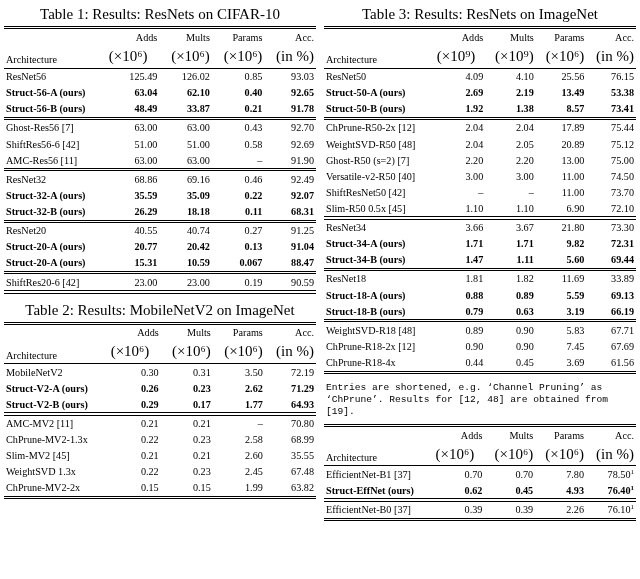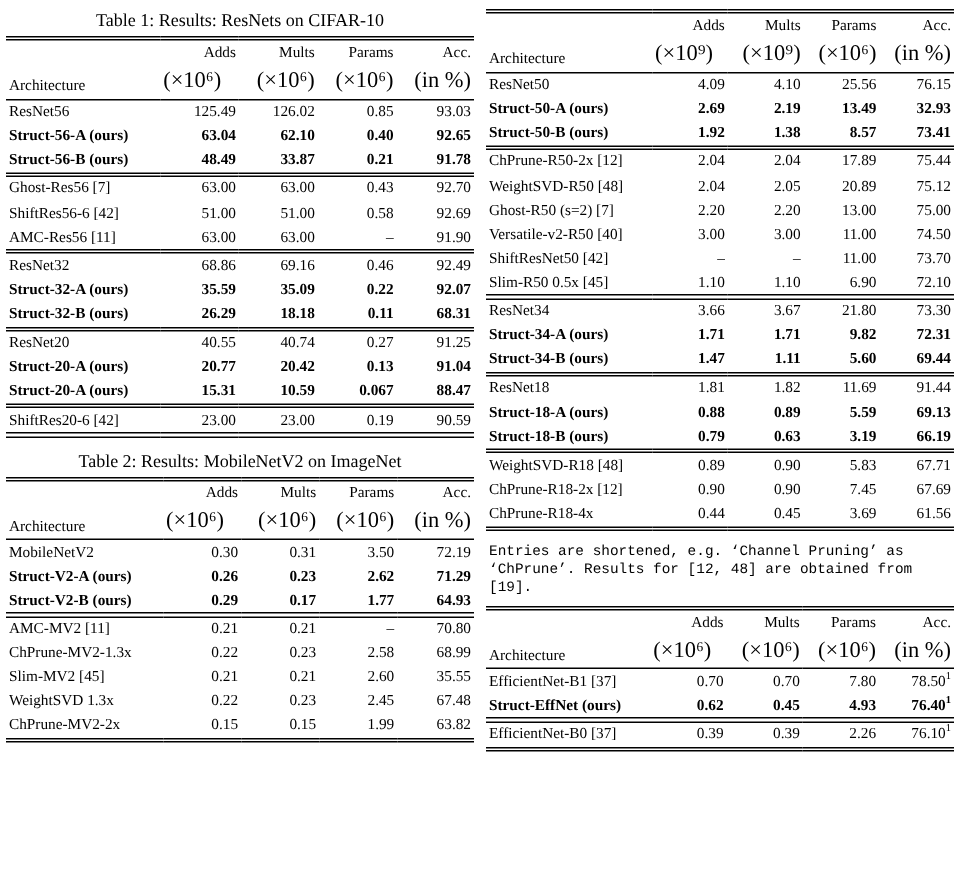--- a/index.html
+++ b/index.html
@@ -15,21 +15,21 @@
   .columns {
     display: flex;
     gap: 8px;
   }
   .col {
     flex: 1;
     min-width: 0;
   }
   .tbl-caption {
     text-align: center;
-    font-size: 12px;
+    font-size: 15px;
     margin-bottom: 3px;
   }
   table {
     border-collapse: collapse;
     width: 100%;
     margin-bottom: 8px;
   }
   th, td {
     padding: 1.5px 2px;
     line-height: 1.28;
@@ -301,20 +301,21 @@
             </tr>
             <tr class="rule-dbl2">
               <td colspan="5"></td>
             </tr>
           </tbody>
         </table>
       </div>
   </div>
   <div class="col">
     <div id="table3">
+        <div class="tbl-caption">Table 3: Results: ResNets on ImageNet</div>
         <table>
           <tbody>
             <tr class="rule-dbl">
               <td colspan="5"></td>
             </tr>
             <tr class="rule-dbl2">
               <td colspan="5"></td>
             </tr>
             <tr>
               <td rowspan="2" style="vertical-align:bottom">Architecture</td>
@@ -337,21 +338,21 @@
               <td>4.09</td>
               <td>4.10</td>
               <td>25.56</td>
               <td>76.15</td>
             </tr>
             <tr class="bold">
               <td>Struct-50-A (ours)</td>
               <td>2.69</td>
               <td>2.19</td>
               <td>13.49</td>
-              <td>32.93</td>
+              <td>53.38</td>
             </tr>
             <tr class="bold">
               <td>Struct-50-B (ours)</td>
               <td>1.92</td>
               <td>1.38</td>
               <td>8.57</td>
               <td>73.41</td>
             </tr>
             <tr class="rule-dbl">
               <td colspan="5"></td>
@@ -432,21 +433,21 @@
               <td colspan="5"></td>
             </tr>
             <tr class="rule-dbl2">
               <td colspan="5"></td>
             </tr>
             <tr class="">
               <td>ResNet18</td>
               <td>1.81</td>
               <td>1.82</td>
               <td>11.69</td>
-              <td>91.44</td>
+              <td>33.89</td>
             </tr>
             <tr class="bold">
               <td>Struct-18-A (ours)</td>
               <td>0.88</td>
               <td>0.89</td>
               <td>5.59</td>
               <td>69.13</td>
             </tr>
             <tr class="bold">
               <td>Struct-18-B (ours)</td>

